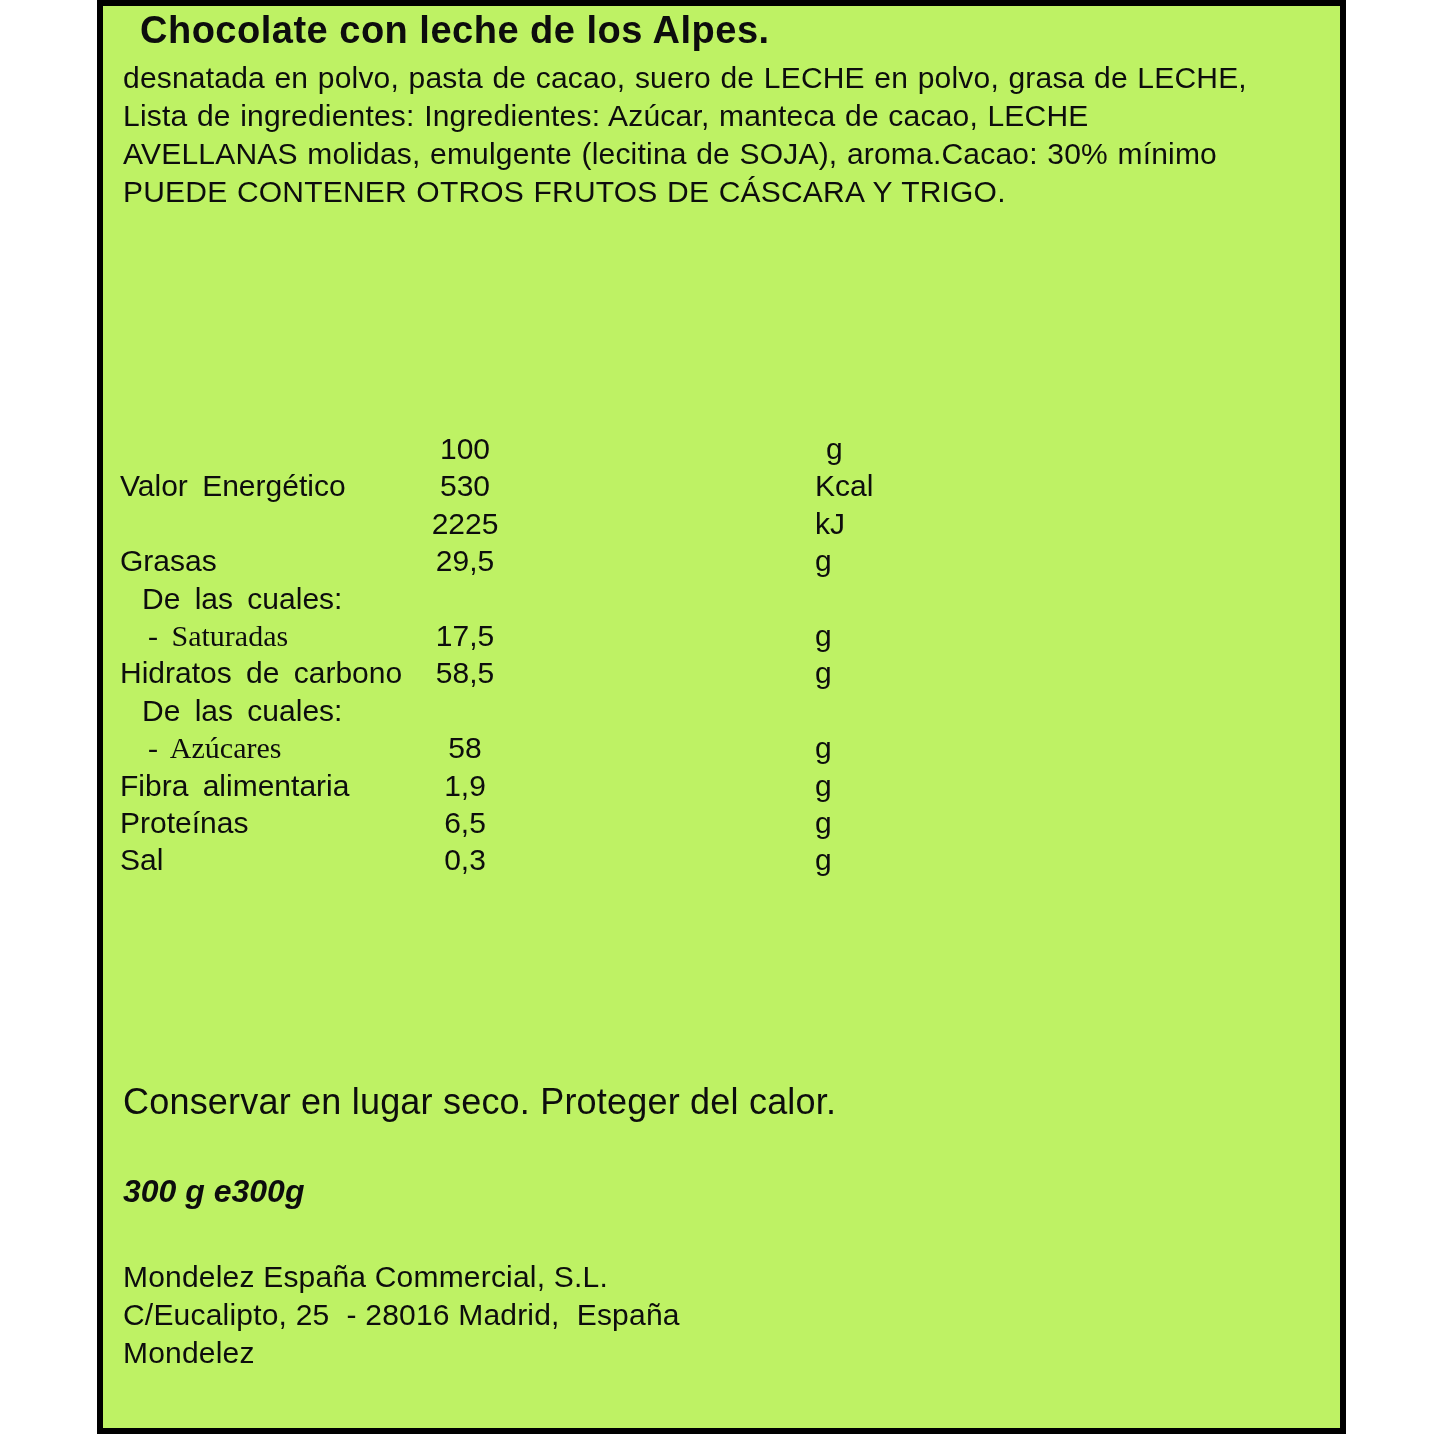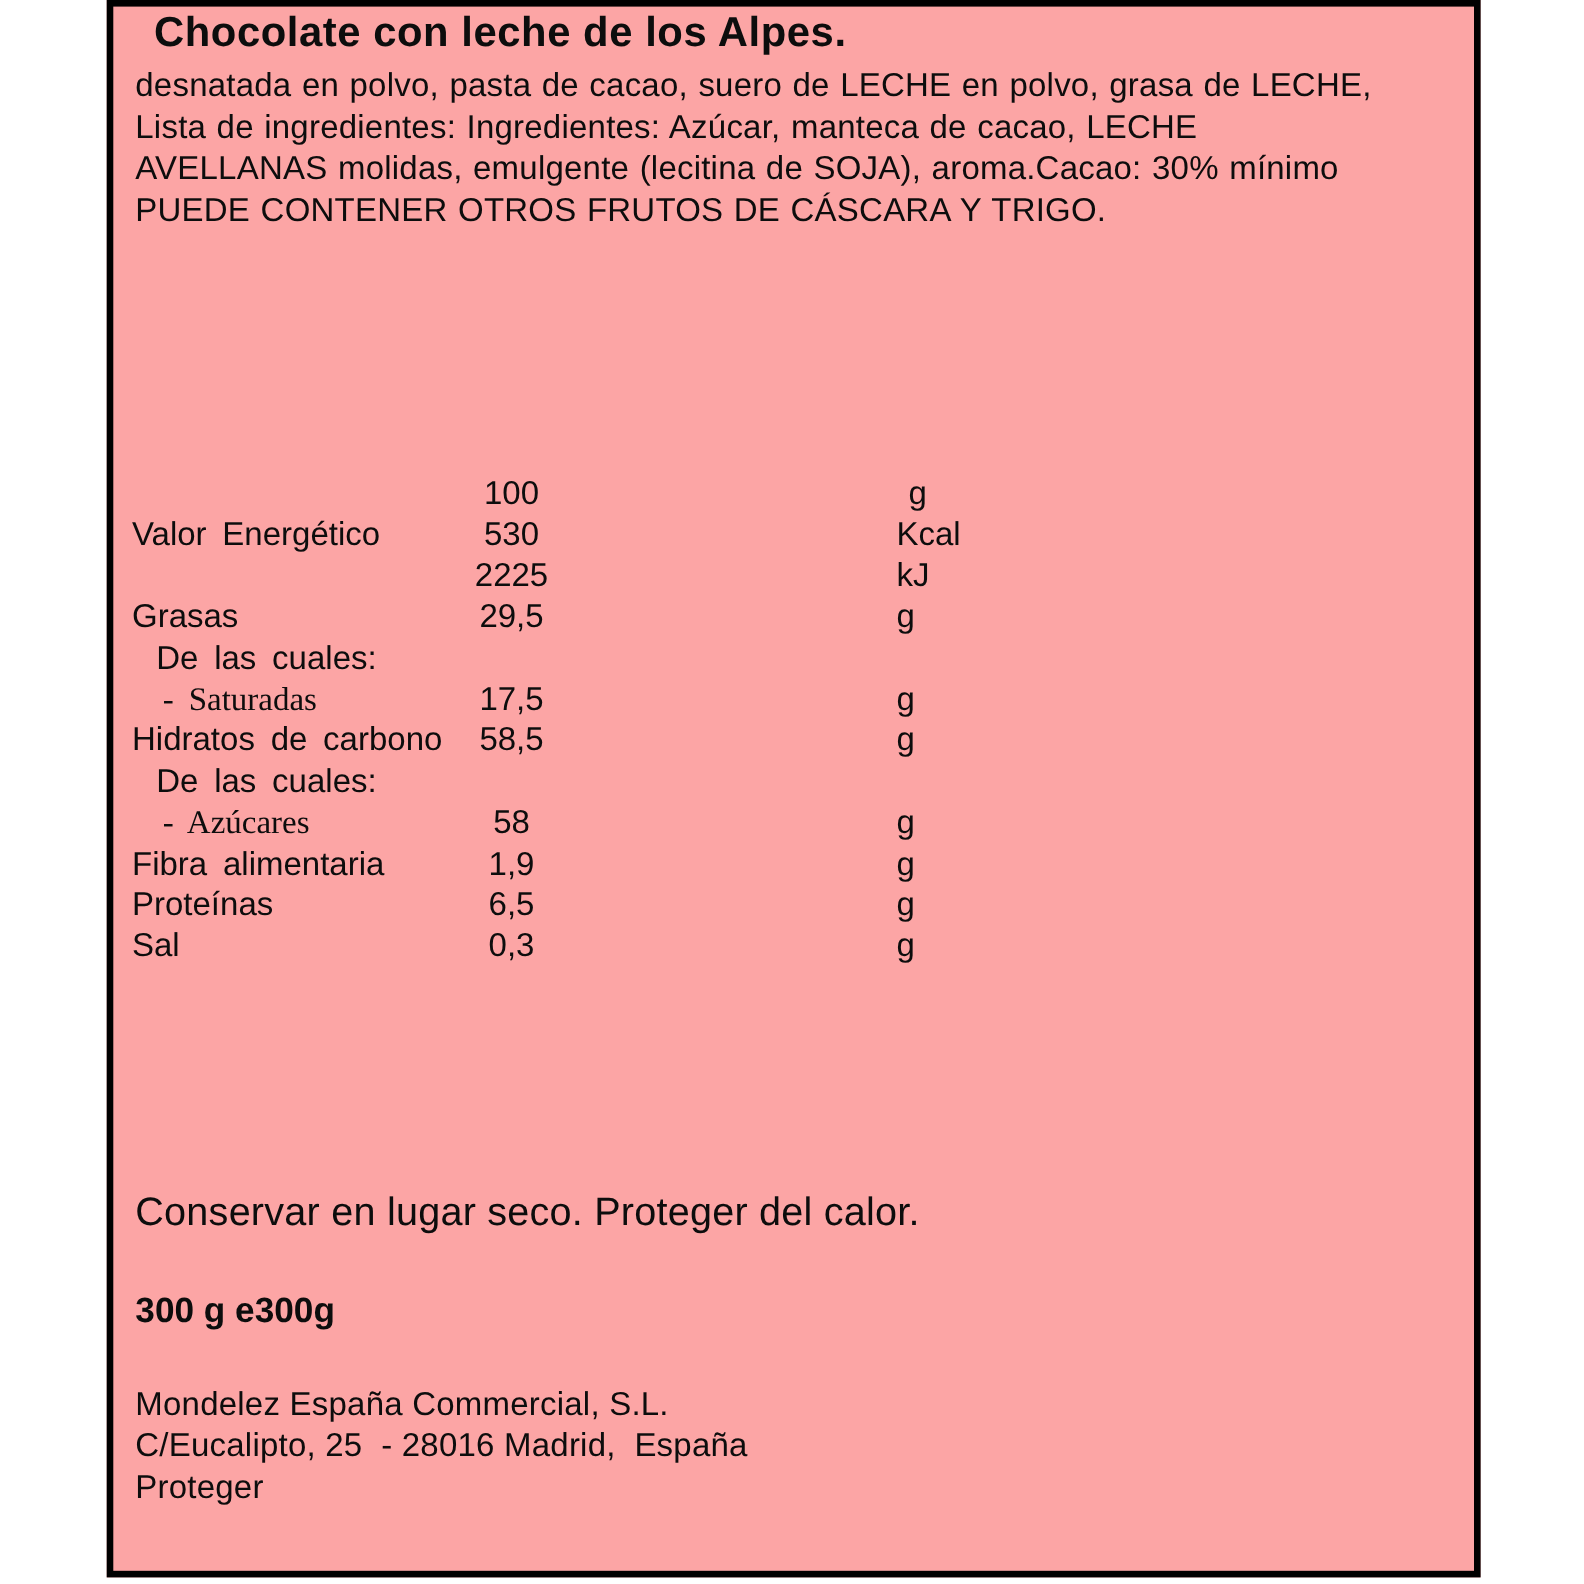--- a/index.html
+++ b/index.html
@@ -20,21 +20,21 @@
     overflow: hidden;
   }
   .frame {
     position: absolute;
     left: 97px;
     top: 0px;
     width: 1249px;
     height: 1434px;
     border: 6px solid #000000;
     box-sizing: border-box;
-    background: #fca5a5;
+    background: #bef264;
   }
   .title {
     position: absolute;
     left: 37px;
     top: 3px;
     margin: 0;
     font-size: 38px;
     font-weight: bold;
     letter-spacing: 0.5px;
     line-height: 42px;
@@ -100,20 +100,21 @@
     letter-spacing: 0.2px;
   }
   .weight {
     position: absolute;
     left: 20px;
     top: 1166px;
     font-size: 32px;
     font-weight: bold;
     line-height: 38px;
     white-space: nowrap;
+    font-style: italic;
   }
   .company {
     position: absolute;
     left: 20px;
     top: 1252px;
     font-size: 30px;
     line-height: 38px;
   }
   .company-name {
     font-weight: normal;
@@ -202,17 +203,17 @@
       </div>
     </div>
 
     <div class="storage">Conservar en lugar seco. Proteger del calor.</div>
 
     <div class="weight">300 g e300g</div>
 
     <div class="company">
       <div class="company-name">Mondelez España Commercial, S.L.</div>
       <div class="company-addr">C/Eucalipto, 25  - 28016 Madrid,  España</div>
-      <div class="company-country">Proteger</div>
+      <div class="company-country">Mondelez</div>
     </div>
 
   </div>
 </div>
 
 </body></html>

